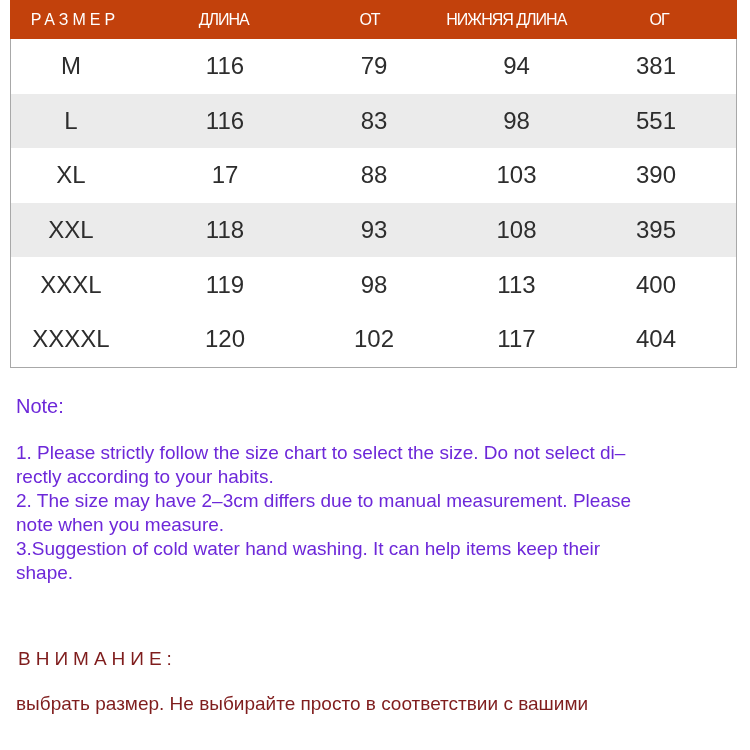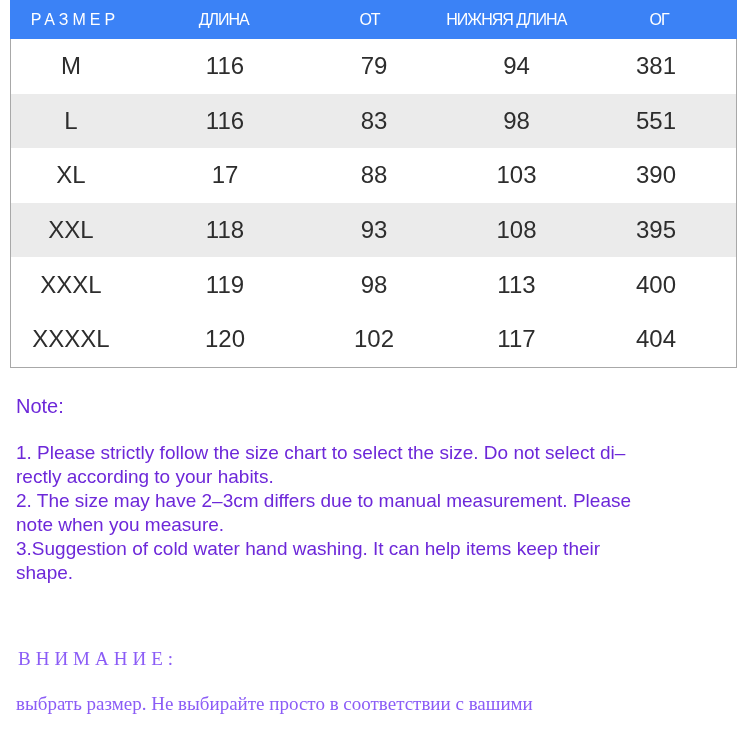--- a/index.html
+++ b/index.html
@@ -21,21 +21,21 @@
       top: 0;
       width: 727px;
       height: 368px;
       border-left: 1px solid #a8a8a8;
       border-right: 1px solid #a8a8a8;
       border-bottom: 1px solid #a8a8a8;
       box-sizing: border-box;
     }
     .table-header {
       height: 39px;
-      background: #3b82f6;
+      background: #c2410c;
       color: #ffffff;
       display: flex;
       align-items: center;
       margin-left: -1px;
       margin-right: -1px;
     }
     .hcell {
       font-size: 16px;
       text-align: center;
       letter-spacing: -1px;
@@ -91,22 +91,21 @@
       margin: 0;
       line-height: 24px;
       white-space: nowrap;
     }
     .ru-notes {
       position: absolute;
       left: 18px;
       top: 646px;
       width: 720px;
       font-size: 19px;
-      color: #8b5cf6;
-      font-family: Liberation Serif, serif;
+      color: #7f1d1d;
     }
     .ru-title {
       font-size: 19px;
       letter-spacing: 5px;
       margin: 0 0 20px 0;
       line-height: 26px;
     }
     .ru-line {
       margin: 0;
       line-height: 24px;

